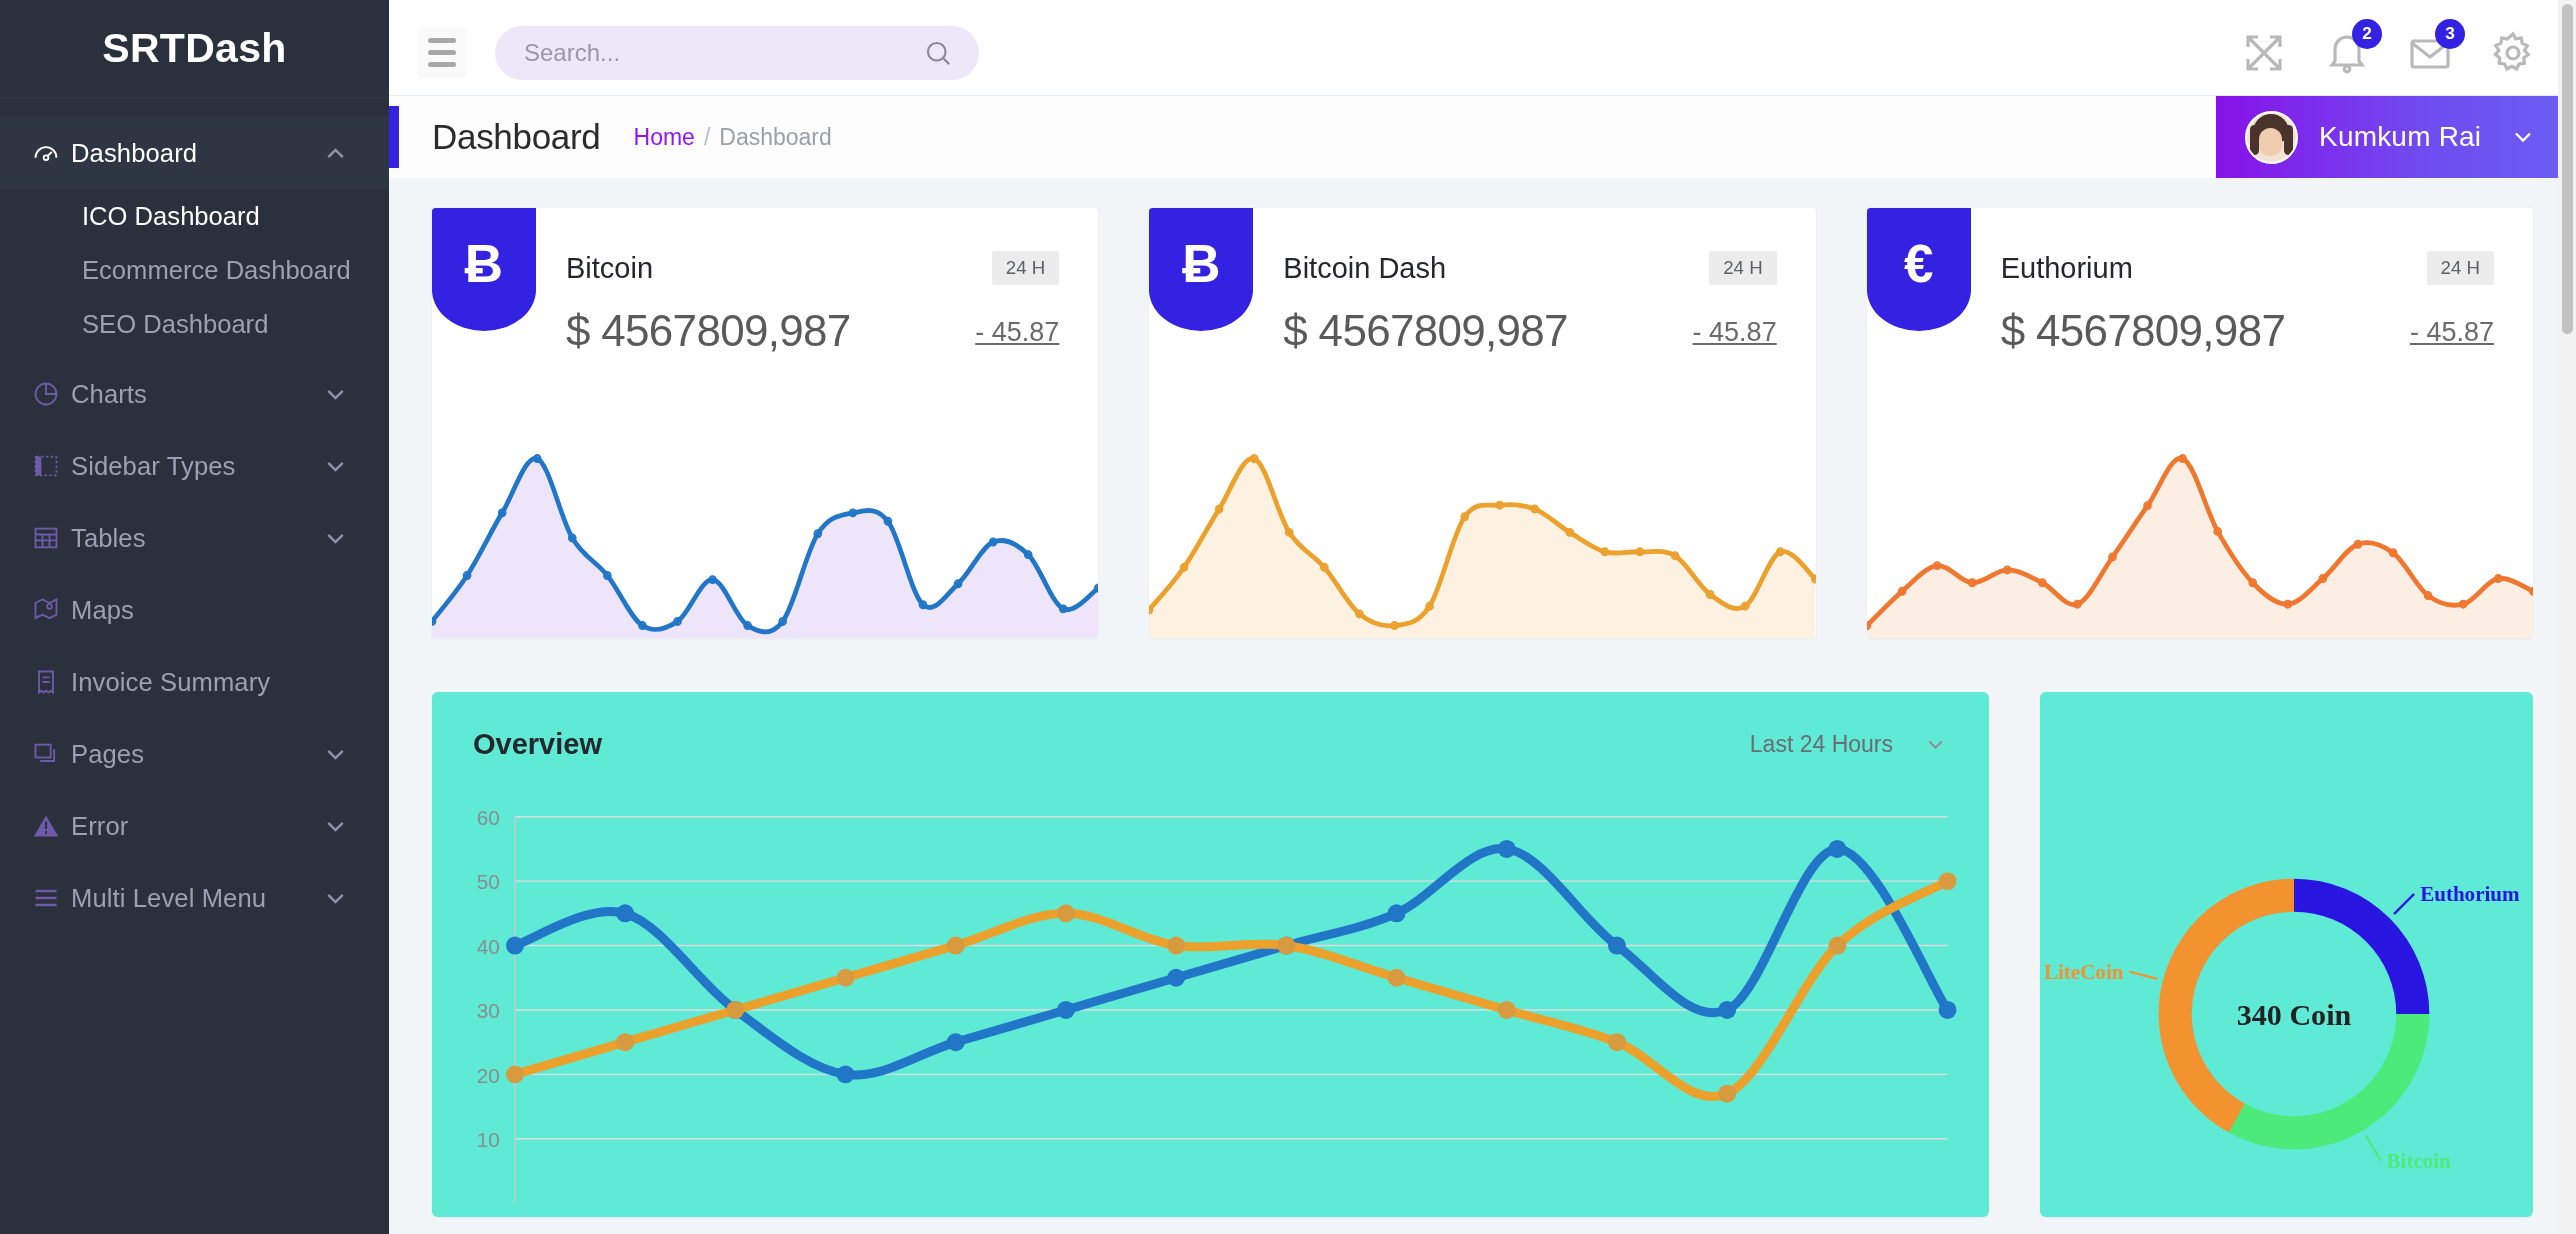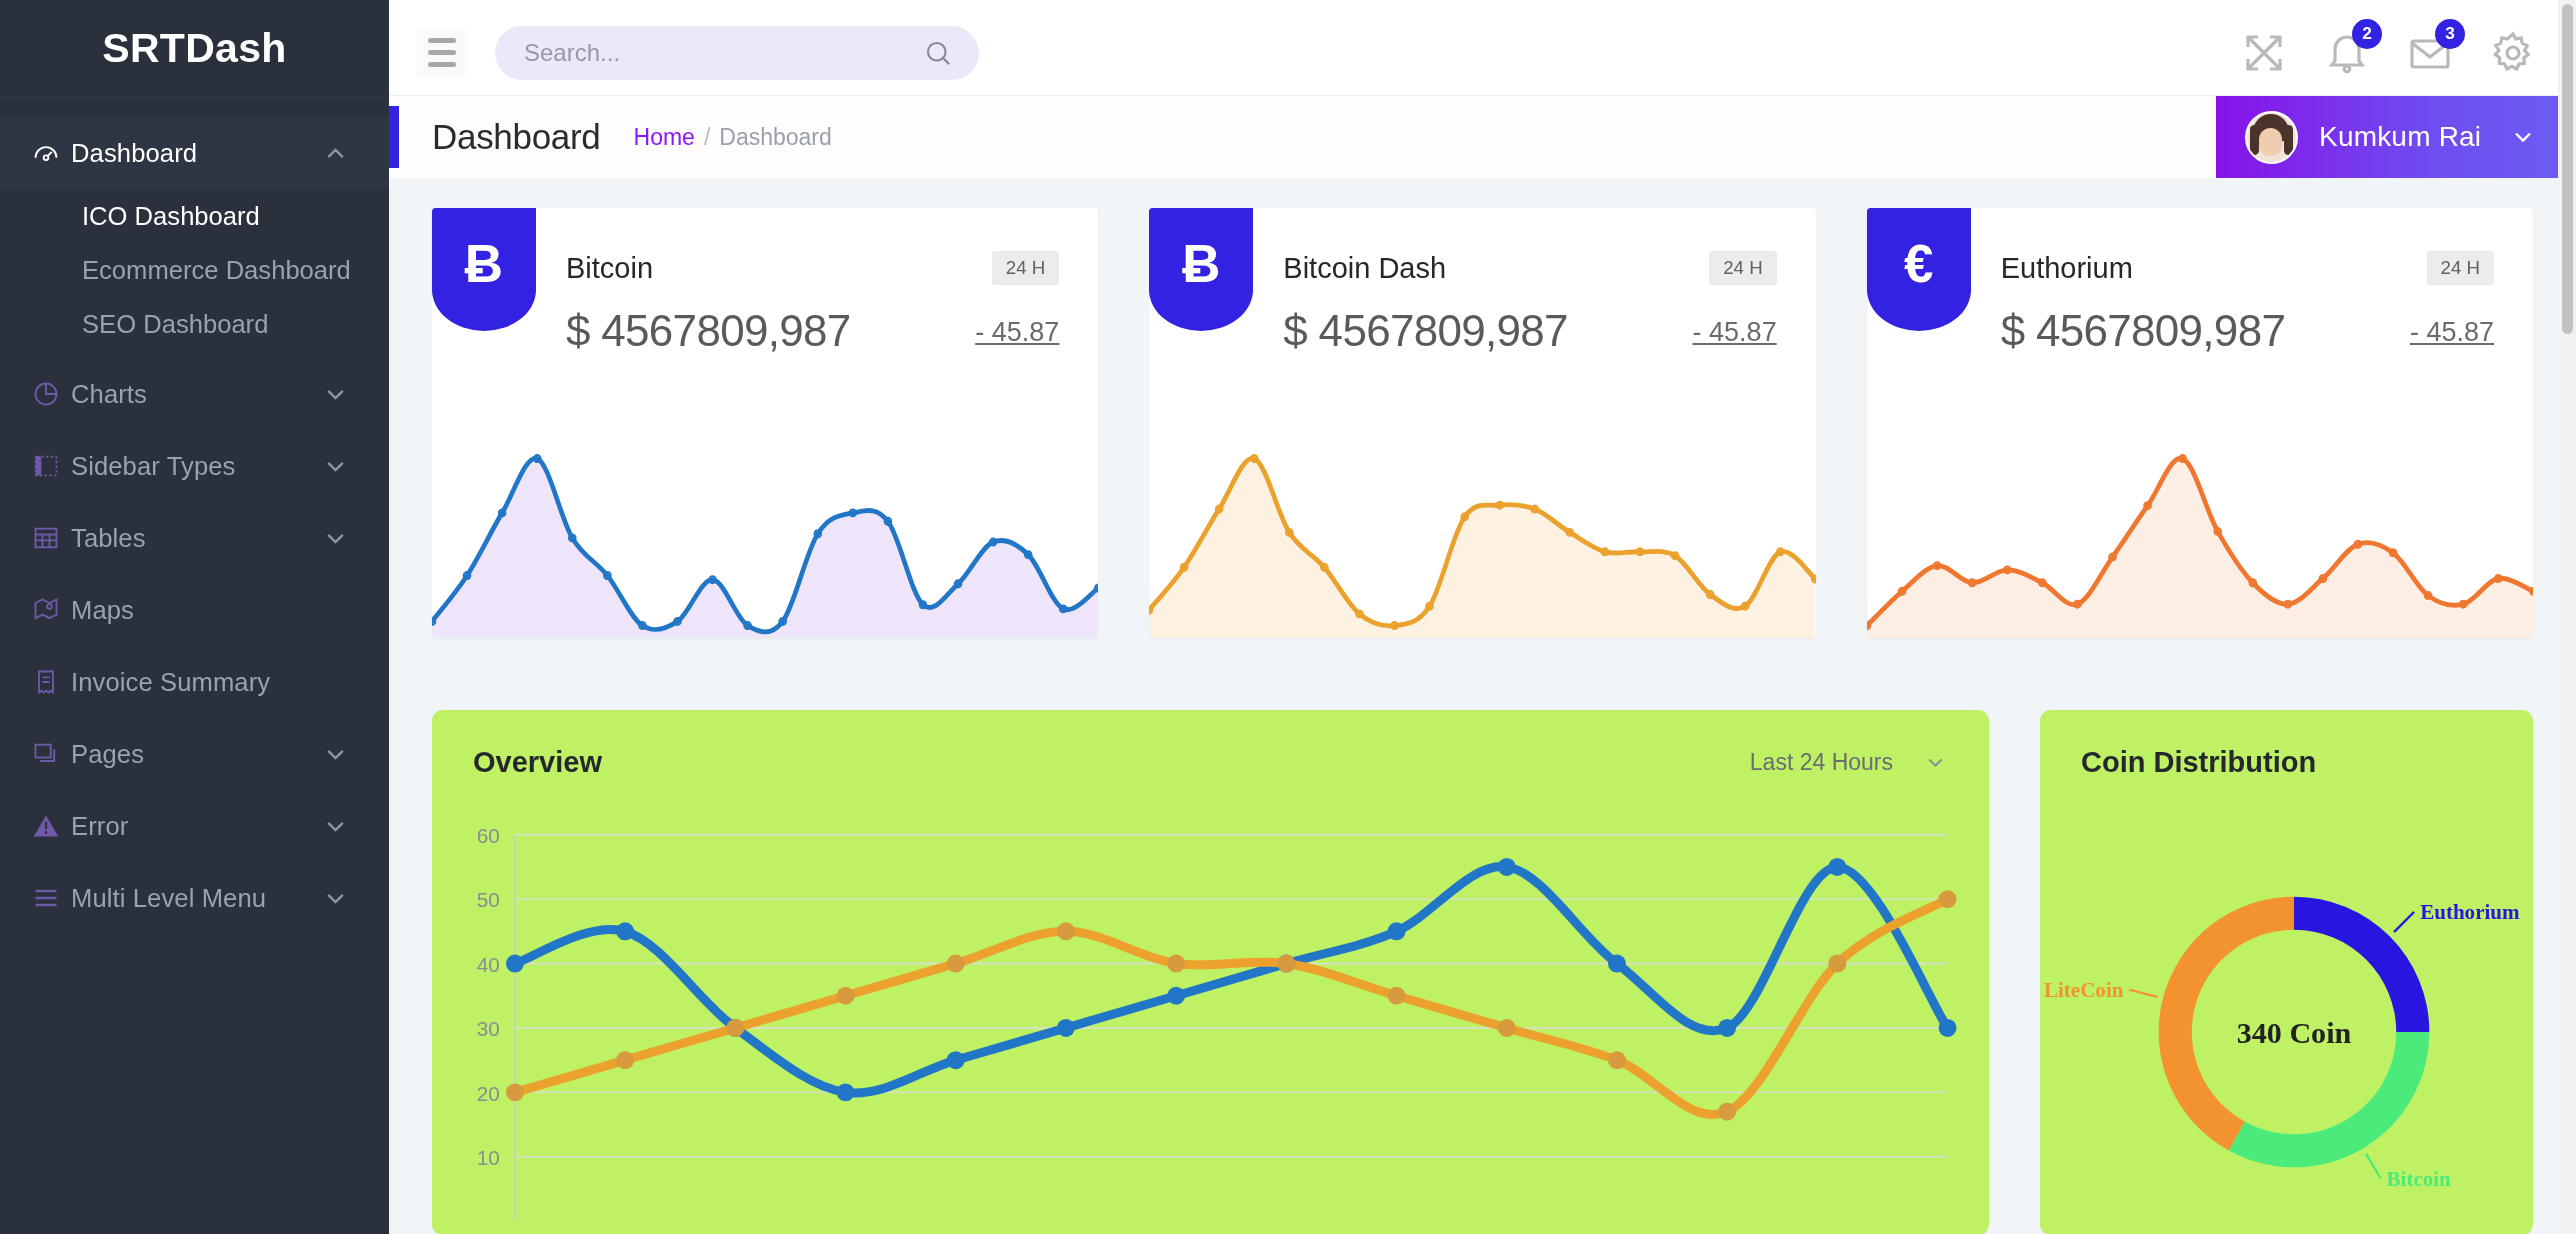--- a/index.html
+++ b/index.html
@@ -142,21 +142,21 @@
   }
   .coin-value-row { padding:21px 39px 0 134px; display:flex; align-items:flex-end; }
   .coin-value { font-size:44px; color:#5a5a5a; letter-spacing:-0.7px; }
   .coin-delta { margin-left:auto; font-size:27px; color:#6a6a6a; padding-bottom:8.3px;text-decoration:underline; }
   .spark { position:absolute; left:0; right:0; bottom:0; height:207px; }
   .spark svg { width:100%; height:100%; display:block; }
 
   
   .lower-row { display:flex; gap:51px; margin-top:54px; }
   .panel {
-    background:#bef264; border-radius:11px; box-shadow:0 0.7px 2.1px rgba(40,50,70,0.06);margin-top:18px;
+    background:#5eead4; border-radius:6px; box-shadow:0 0.7px 2.1px rgba(40,50,70,0.06);
   }
   .overview { flex:0 0 1557px; height:525px; position:relative; }
   .panel-head { display:flex; align-items:center; padding:36px 41px 0 41px; }
   .panel-title { font-size:29px; color:#26272d; font-weight:700; }
   .ov-select {
     margin-left:auto; display:flex; align-items:center; gap:30px; cursor:pointer;
   }
   .ov-select .lbl { font-size:23px; color:#6a6d73; }
   .ov-select svg { width:25px; height:25px; display:block; color:#8a8d93; }
   .ov-chart { position:absolute; left:0; right:0; top:104px; bottom:0; }
@@ -579,23 +579,20 @@
                 <circle cx="1555.1538461538462" cy="310" r="13" fill="#d79a3f"></circle>
                 <circle cx="1714.6153846153845" cy="356.6666666666667" r="13" fill="#d79a3f"></circle>
                 <circle cx="1874.0769230769229" cy="431.3333333333333" r="13" fill="#d79a3f"></circle>
                 <circle cx="2033.5384615384614" cy="216.66666666666666" r="13" fill="#d79a3f"></circle>
                 <circle cx="2193" cy="123.33333333333333" r="13" fill="#d79a3f"></circle>
               </svg>
             </div>
         </section>
 
         <section class="panel coindist">
-          <div class="panel-head">
-            <div class="panel-title">Coin Distribution</div>
-          </div>
           <div class="donut-wrap">
               <svg viewBox="0 0 620 560">
                 <path d="M 320 110 A 180 180 0 0 1 500 290 L 456 290 A 136 136 0 0 0 320 154 Z" fill="#2915e0"></path>
                 <line x1="452.936074863071" y1="157.06392513692907" x2="479.8061325481598" y2="130.19386745184028" stroke="#2915e0" stroke-width="3"></line>
                 <text x="487.8061325481598" y="140.19386745184028" text-anchor="start" font-size="28" font-weight="700" fill="#2915e0" font-family="&quot;Liberation Serif&quot;, serif">Euthorium</text>
                 <path d="M 500 290 A 180 180 0 0 1 233.2843386616912 447.73520240789543 L 254.4815003221667 409.17770848596547 A 136 136 0 0 0 456 290 Z" fill="#4cea7a"></path>
                 <line x1="415.69978616106977" y1="451.8195010767414" x2="435.0433599595839" y2="484.52769810289124" stroke="#4cea7a" stroke-width="3"></line>
                 <text x="443.0433599595839" y="494.52769810289124" text-anchor="start" font-size="28" font-weight="700" fill="#4cea7a" font-family="&quot;Liberation Serif&quot;, serif">Bitcoin</text>
                 <path d="M 233.2843386616912 447.73520240789543 A 180 180 0 0 1 319.99999999999994 110 L 320 154 A 136 136 0 0 0 254.4815003221667 409.17770848596547 Z" fill="#f2932f"></path>
                 <line x1="137.90636570781737" y1="243.24630121300726" x2="101.10020558492937" y2="233.79608550074278" stroke="#f2932f" stroke-width="3"></line>

